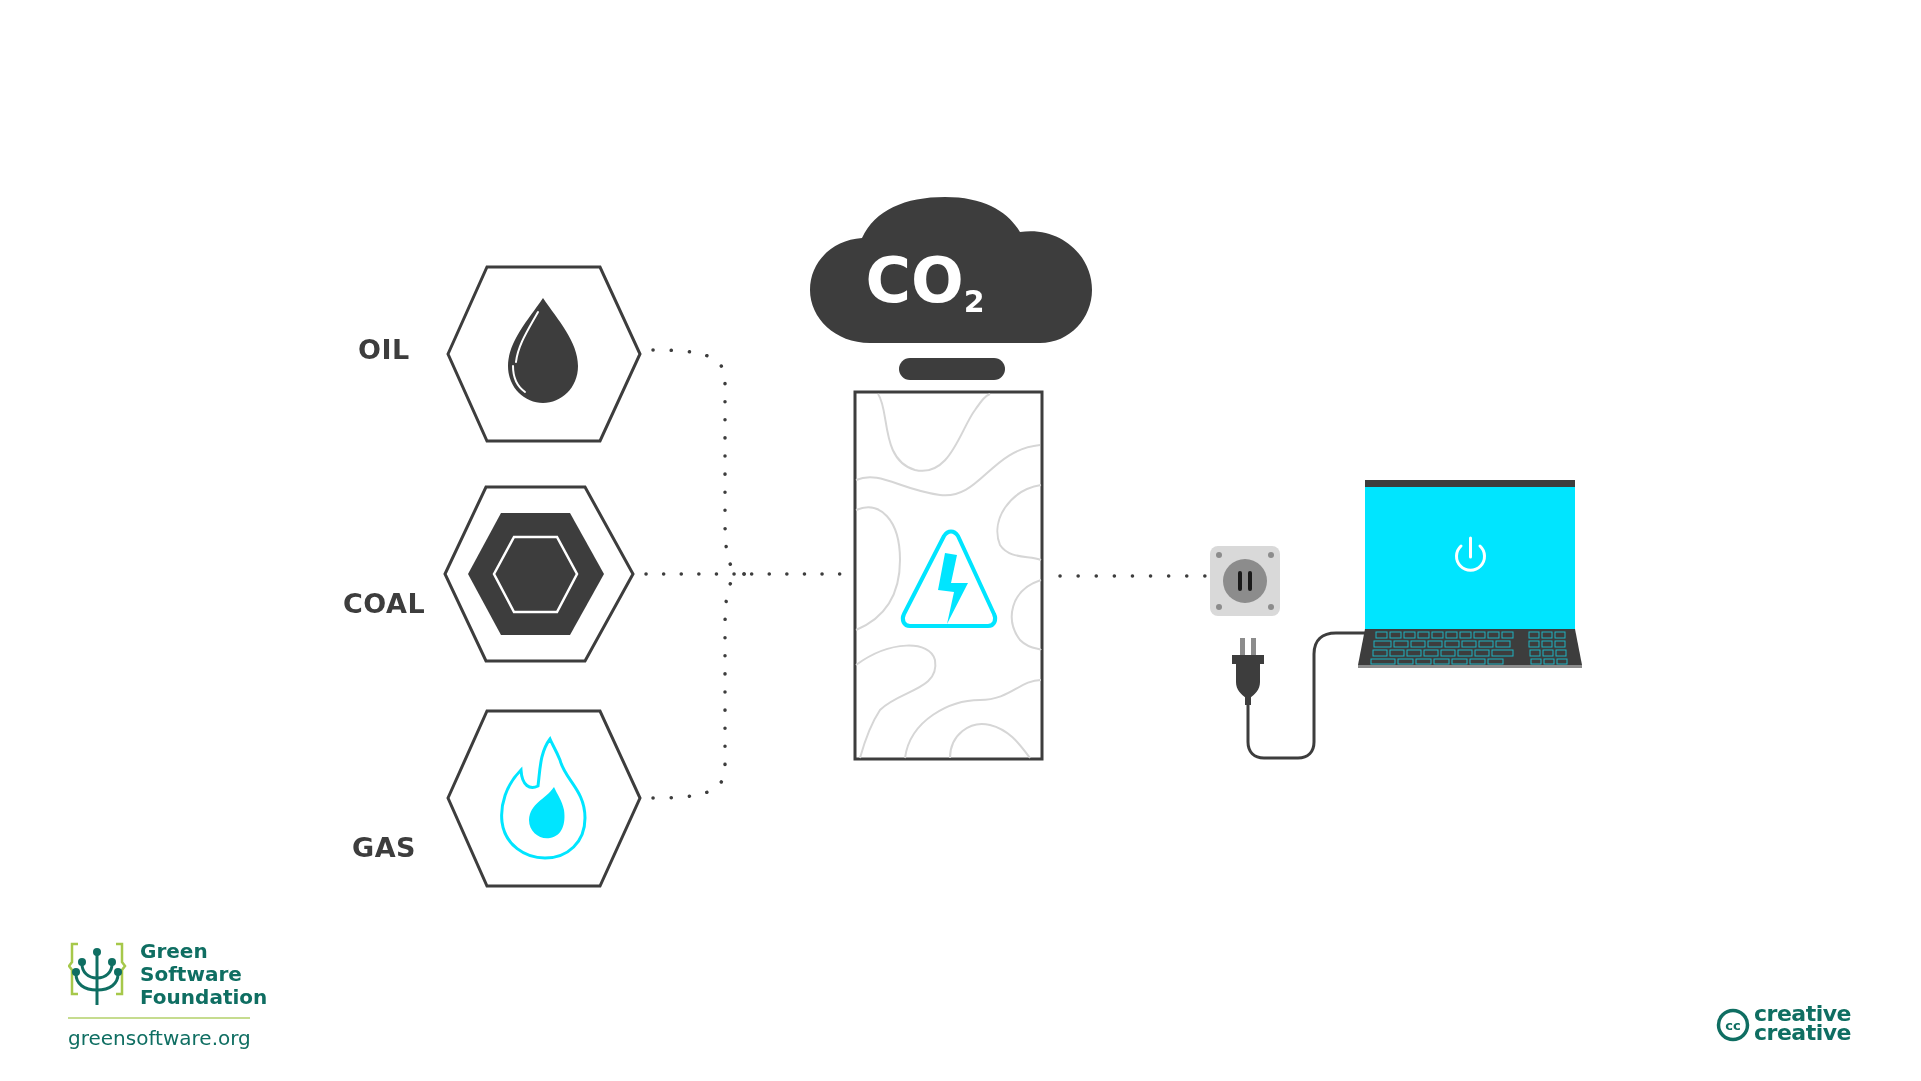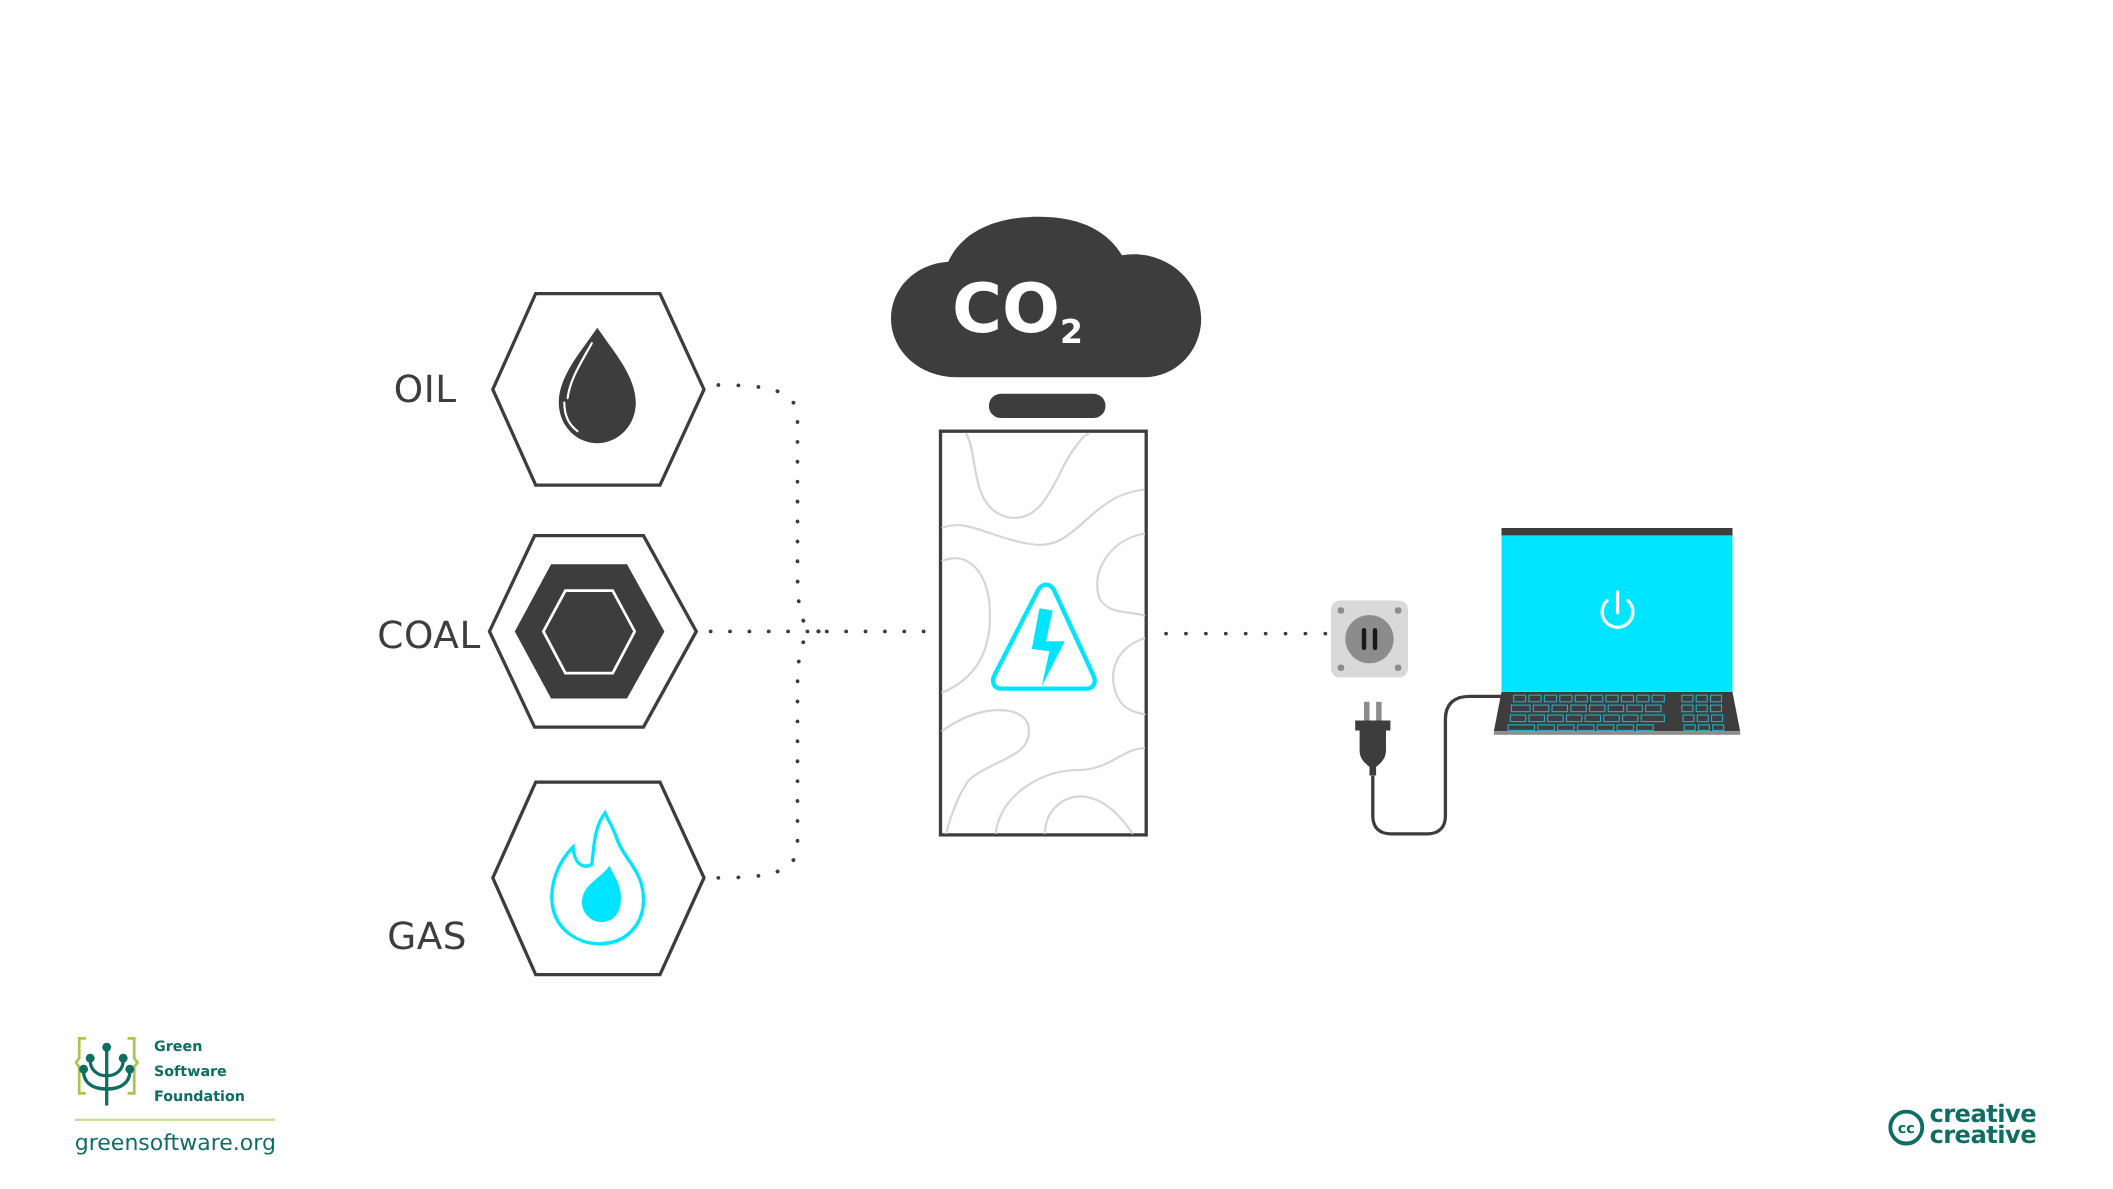--- a/index.html
+++ b/index.html
@@ -1,20 +1,20 @@
 <!DOCTYPE html>
 <html><head>
   <meta charset="utf-8">
   <style>
     html, body { margin: 0; padding: 0; background: #ffffff; }
     body { width: 1921px; height: 1081px; position: relative; overflow: hidden; font-family: "DejaVu Sans", sans-serif; }
     #diagram { position: absolute; left: 0; top: 0; width: 1921px; height: 1081px; }
-    .label { position: absolute; font-family: "DejaVu Sans", sans-serif; font-weight: normal; font-size: 34px; color: #3d3d3d; letter-spacing: 0.5px; }
+    .label { position: absolute; font-family: "DejaVu Sans", sans-serif; font-weight: bold; font-size: 27px; color: #3d3d3d; letter-spacing: 0.5px; }
     .gsf { position: absolute; left: 68px; top: 940px; width: 185px; }
-    .gsf-text { position: absolute; left: 72px; top: 0; font-family: "DejaVu Sans", sans-serif; font-weight: bold; font-size: 13px; line-height: 23px; color: #0f6e62; }
+    .gsf-text { position: absolute; left: 72px; top: 0; font-family: "DejaVu Sans", sans-serif; font-weight: bold; font-size: 20px; line-height: 23px; color: #0f6e62; }
     .gsf-rule { position: absolute; left: 0; top: 77px; width: 182px; height: 2px; background: #c6dc8f; }
     .gsf-url { position: absolute; left: 0; top: 86px; font-family: "DejaVu Sans", sans-serif; font-size: 20px; color: #0f6e62; text-align: center; }
     .cc { position: absolute; left: 1716px; top: 1006px; height: 42px; }
     .cc-text { position: absolute; left: 38px; top: -2px; font-family: "DejaVu Sans", sans-serif; font-weight: bold; font-size: 22px; line-height: 19px; color: #0f6e62; letter-spacing: -0.5px; }
   </style>
 </head>
 <body>
 
 <svg id="diagram" viewBox="0 0 1921 1081" xmlns="http://www.w3.org/2000/svg">
 
@@ -142,21 +142,21 @@
         <rect x="1543" y="650" width="10" height="6"></rect>
         <rect x="1556" y="650" width="10" height="6"></rect>
       <rect x="1531" y="659" width="10" height="5"></rect>
         <rect x="1544" y="659" width="10" height="5"></rect>
         <rect x="1557" y="659" width="10" height="5"></rect>
     </g>
   </g>
 </svg>
 
 <div class="label" style="left:358px; top:334px;">OIL</div>
-<div class="label" style="left:343px; top:558px;">COAL</div>
+<div class="label" style="left:343px; top:588px;">COAL</div>
 <div class="label" style="left:352px; top:832px;">GAS</div>
 
 <div class="gsf">
   <svg width="60" height="70" viewBox="0 0 60 70" style="position:absolute;left:0;top:0;">
     <path d="M10,4 L4,4 L4,22 L1,26 L4,30 L4,54 L10,54" fill="none" stroke="#a6c84a" stroke-width="2.5"></path>
     <path d="M48,4 L54,4 L54,22 L57,26 L54,30 L54,54 L48,54" fill="none" stroke="#a6c84a" stroke-width="2.5"></path>
     <line x1="29" y1="14" x2="29" y2="65" stroke="#0f6e62" stroke-width="3"></line>
     <circle cx="29" cy="12" r="4" fill="#0f6e62"></circle>
     <path d="M14,24 C14,32 20,38 29,38" fill="none" stroke="#0f6e62" stroke-width="3"></path>
     <path d="M44,24 C44,32 38,38 29,38" fill="none" stroke="#0f6e62" stroke-width="3"></path>

